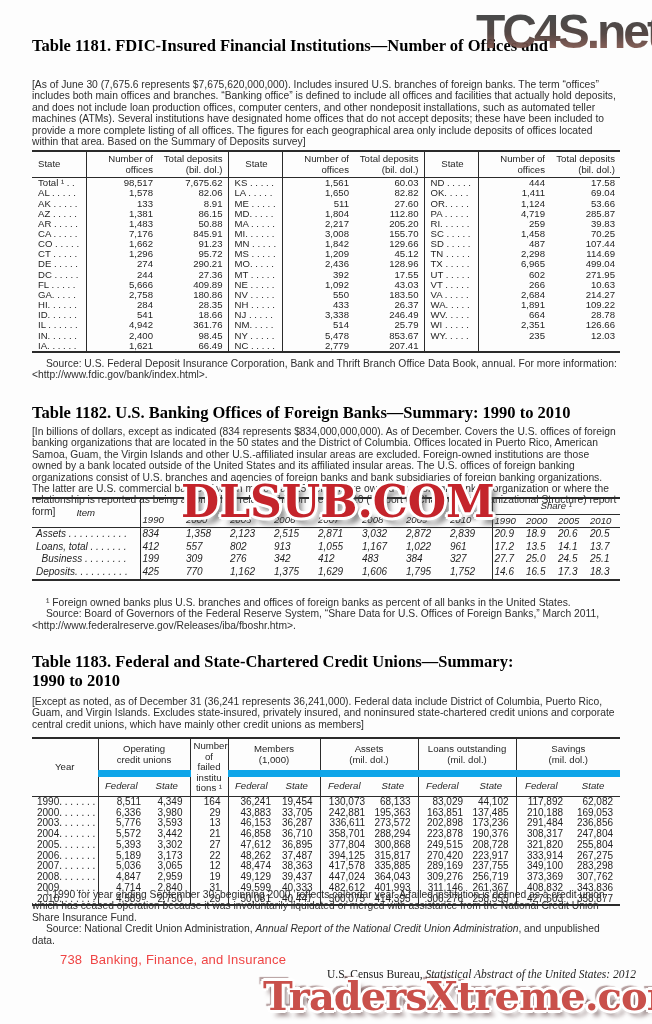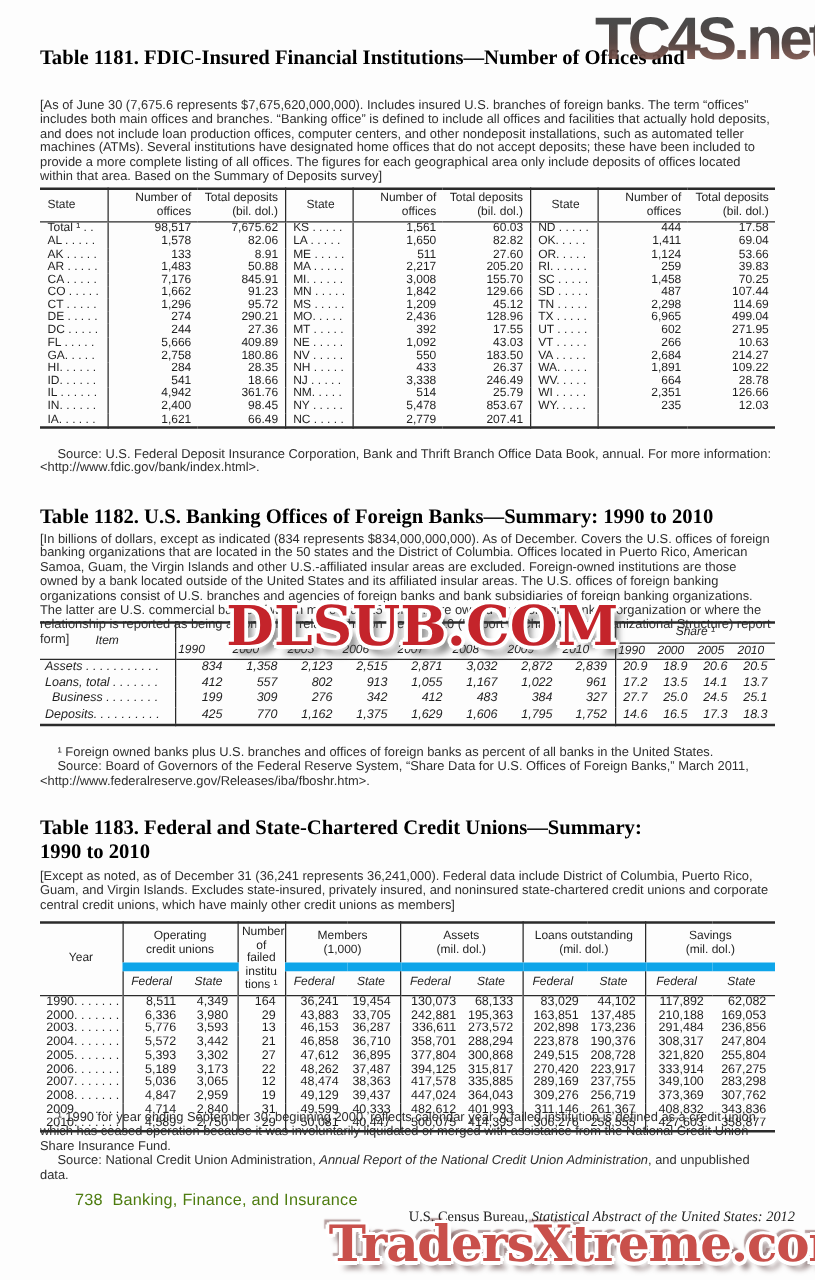--- a/index.html
+++ b/index.html
@@ -22,37 +22,37 @@
   
   .t1181 td { font-size:9.6px; line-height:10.15px; padding:0 3px; }
   .t1181 .st  { text-align:left;  border-right:1px solid #2b2b2b; padding-left:6px; }
   .t1181 .num { text-align:right; padding-right:5px; }
   .t1181 th.hr { text-align:right; padding-right:5px; }
   .vl { border-left:1px solid #2b2b2b; }
 
   
   .t1182 td { font-size:10px; line-height:12.6px; padding:0 2px; }
   .t1182 .lbl { text-align:left; border-right:1px solid #2b2b2b; padding-left:4px; }
-  .t1182 .num { text-align:right; padding-right:6px; }
+  .t1182 .num { text-align:left; padding-right:6px; }
   .t1182 th.blank { border-bottom:none; }
   .t1182 th.share { border-bottom:1px solid #2b2b2b; }
   .t1182 thead tr.yrs th { padding:1px 2px; text-align:left; padding-right:8px; }
   .t1182 th.item { border-right:1px solid #2b2b2b; }
 
   
   .t1183 td { font-size:10px; line-height:10.75px; padding:0 2px; }
   .t1183 .yr  { text-align:left; border-right:1px solid #2b2b2b; padding-left:5px; }
   .t1183 .num { text-align:right; padding-right:7px; }
   .t1183 .fl  { border-left:1px solid #2b2b2b; border-right:1px solid #2b2b2b;margin-left:22px; }
   .t1183 th.grp { border-bottom:7px solid #0ea5e9; }
   .t1183 th.yearh { border-right:1px solid #2b2b2b; }
   .t1183 th.failh { border-left:1px solid #2b2b2b; border-right:1px solid #2b2b2b; vertical-align:bottom; }
   .t1183 tr.fs th { text-align:center; padding-right:7px;font-style:italic; }
 
-  .footer-left { font-size:13px; color:#4d7c0f; letter-spacing:.2px; }
+  .footer-left { font-size:13px; color:#ef4444; letter-spacing:.2px; }
   .footer-right { font-family:"Liberation Serif", serif; font-size:11.5px; color:#222; }
   .footer-right .it { font-style:italic; }
   .src-it { font-style:italic; }
 
   
   .wm-top { top:4px; right:-8px; font-family:"Liberation Sans", sans-serif; font-weight:bold;
             font-size:48px; letter-spacing:-3px;
             background:linear-gradient(180deg,#3d3d3d 25%,#4a3b38 55%,#7d544c 80%,#a1746a 100%);
             -webkit-background-clip:text; background-clip:text; color:transparent; opacity:.93; }
   .wm-mid { top:476px; left:181px; font-family:"DejaVu Serif", serif; font-weight:bold;
@@ -133,20 +133,31 @@
         <tr>
           <td class="st">AK . . . . .</td>
           <td class="num">133</td>
           <td class="num">8.91</td>
           <td class="st vl">ME . . . . .</td>
           <td class="num">511</td>
           <td class="num">27.60</td>
           <td class="st vl">OR. . . . .</td>
           <td class="num">1,124</td>
           <td class="num">53.66</td>
+        </tr>
+        <tr>
+          <td class="st">AZ . . . . .</td>
+          <td class="num">1,381</td>
+          <td class="num">86.15</td>
+          <td class="st vl">MD. . . . .</td>
+          <td class="num">1,804</td>
+          <td class="num">112.80</td>
+          <td class="st vl">PA . . . . .</td>
+          <td class="num">4,719</td>
+          <td class="num">285.87</td>
         </tr>
         <tr>
           <td class="st">AR . . . . .</td>
           <td class="num">1,483</td>
           <td class="num">50.88</td>
           <td class="st vl">MA . . . . .</td>
           <td class="num">2,217</td>
           <td class="num">205.20</td>
           <td class="st vl">RI. . . . . .</td>
           <td class="num">259</td>

